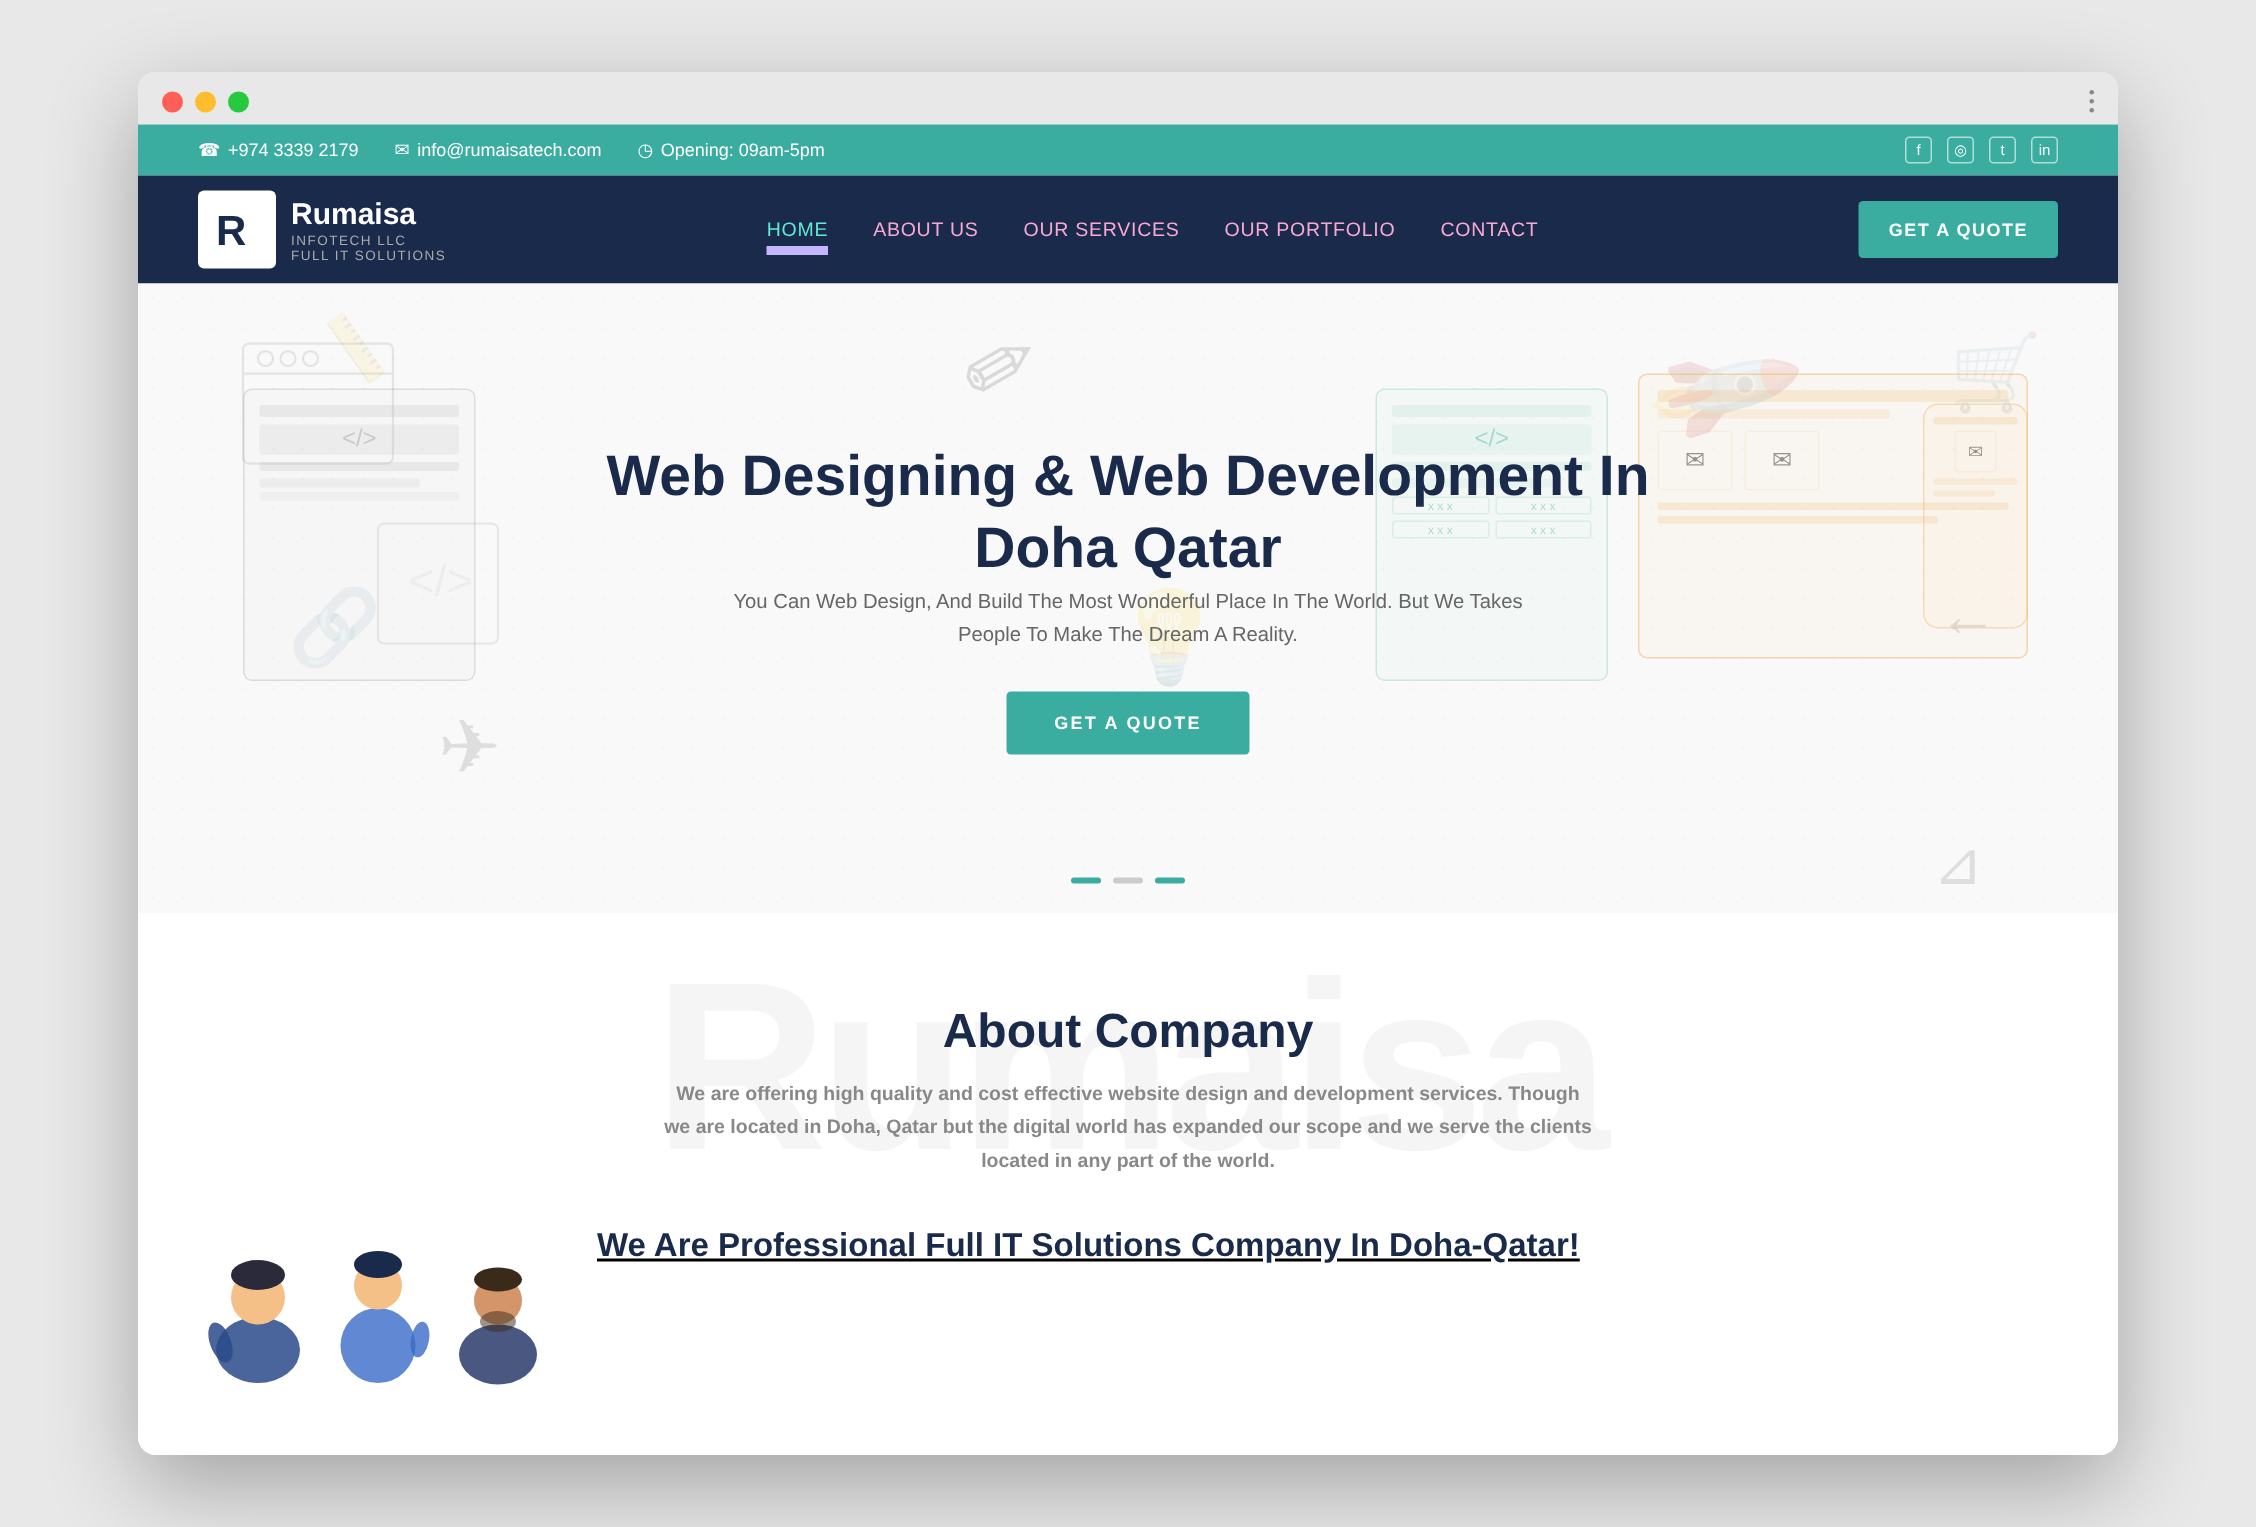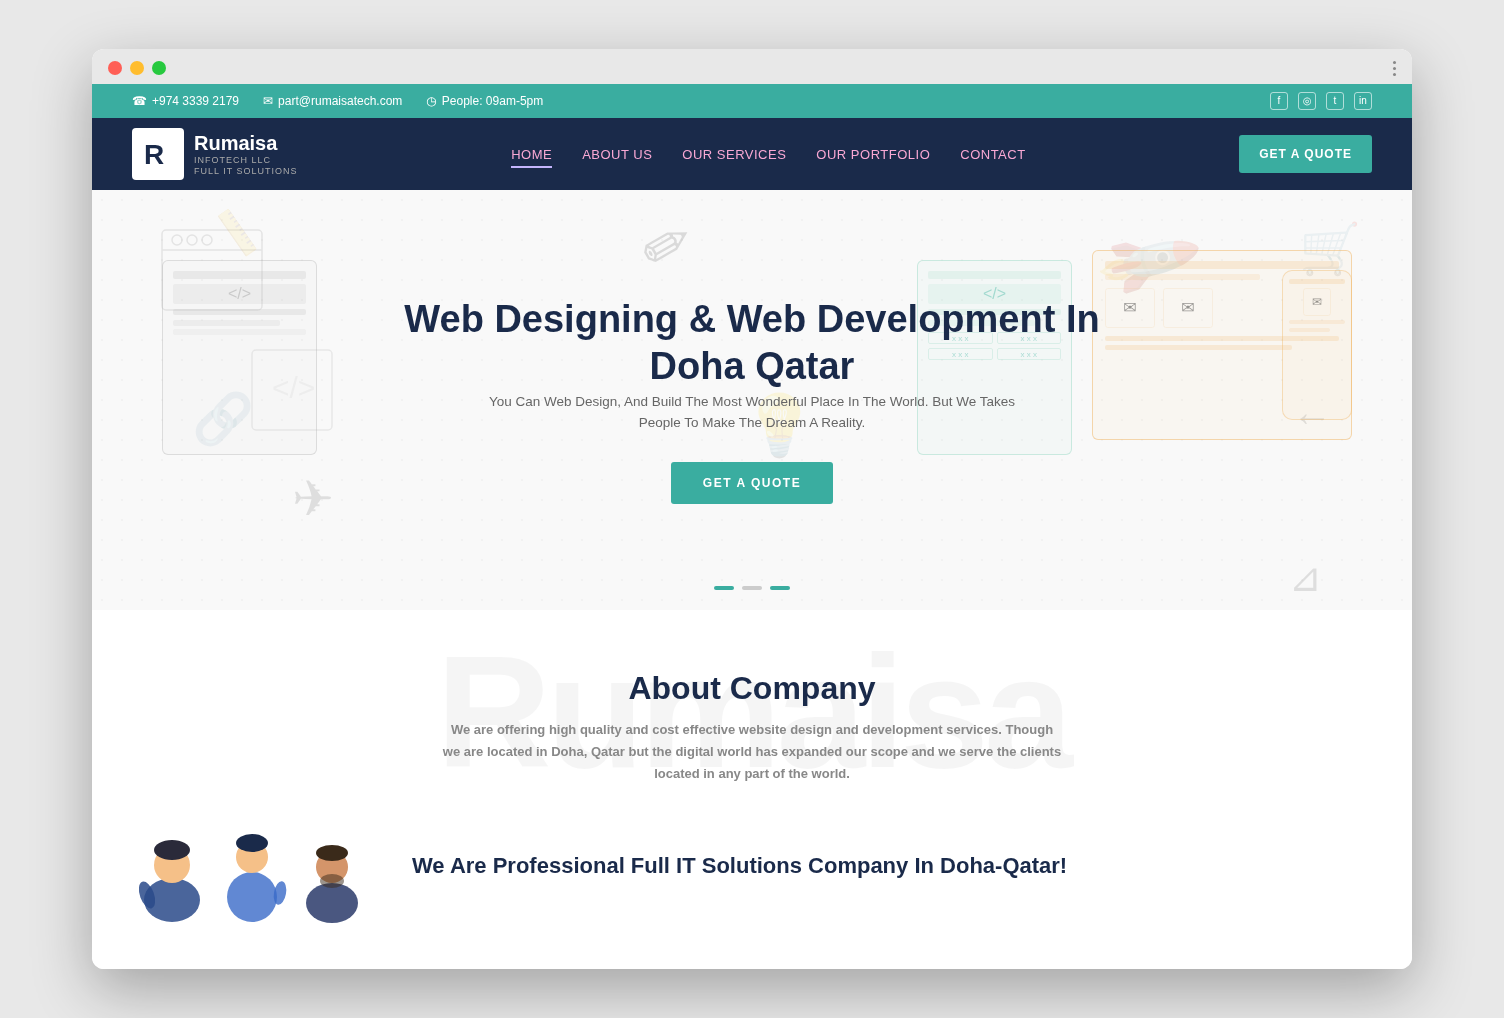--- a/index.html
+++ b/index.html
@@ -112,22 +112,22 @@
     .nav-links a {
       color: #f9a8d4;
       text-decoration: none;
       font-size: 13px;
       font-weight: 500;
       letter-spacing: 0.5px;
       text-transform: uppercase;
       padding-bottom: 4px;
     }
     .nav-links .active a {
-      color: #f9a8d4;
-      border-bottom: 2px solid #c4b5fd;
+      color: #5eead4;
+      border-bottom: 6px solid #c4b5fd;
     }
     .btn-quote {
       background: #3aada0;
       color: #fff;
       border: none;
       padding: 12px 20px;
       font-size: 12px;
       font-weight: bold;
       letter-spacing: 1px;
       cursor: pointer;
@@ -244,25 +244,26 @@
     .about-desc {
       font-size: 13px;
       color: #888;
       max-width: 620px;
       margin: 0 auto;
       line-height: 1.7;
       font-weight: bold;
     }
     .about-bottom {
       display: flex;
-      align-items: center;
-      gap: 30px;
+      align-items: flex-start;
+      gap: 16px;
       margin-top: 30px;
       position: relative;
       z-index: 1;
+      text-decoration: underline;
     }
     .about-right {
       flex: 1;
     }
     .about-right-title {
       font-size: 22px;
       font-weight: 700;
       color: #1a2a4a;
       line-height: 1.4;
       margin-bottom: 12px;
@@ -289,25 +290,25 @@
   <div>
 
     <div class="top-bar">
       <div class="top-bar-left">
         <div class="top-bar-item">
           <span>☎</span>
           <span>+974 3339 2179</span>
         </div>
         <div class="top-bar-item">
           <span>✉</span>
-          <span>part@rumaisatech.com</span>
+          <span>info@rumaisatech.com</span>
         </div>
         <div class="top-bar-item">
           <span>◷</span>
-          <span>People: 09am-5pm</span>
+          <span>Opening: 09am-5pm</span>
         </div>
       </div>
       <div class="top-bar-right">
         <div class="social-icon">f</div>
         <div class="social-icon">◎</div>
         <div class="social-icon">t</div>
         <div class="social-icon">in</div>
       </div>
     </div>
 

